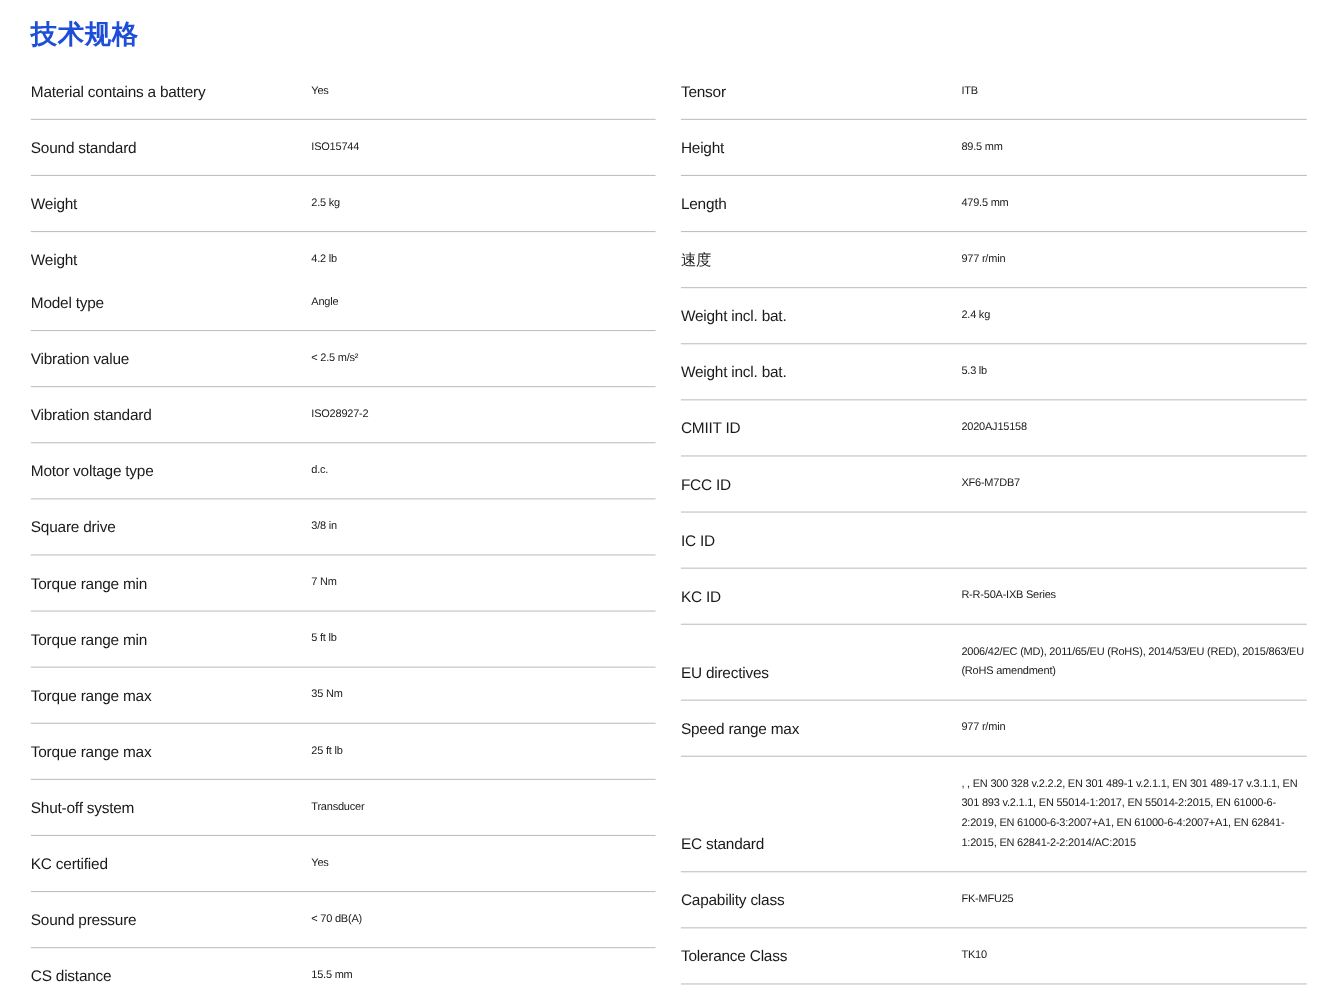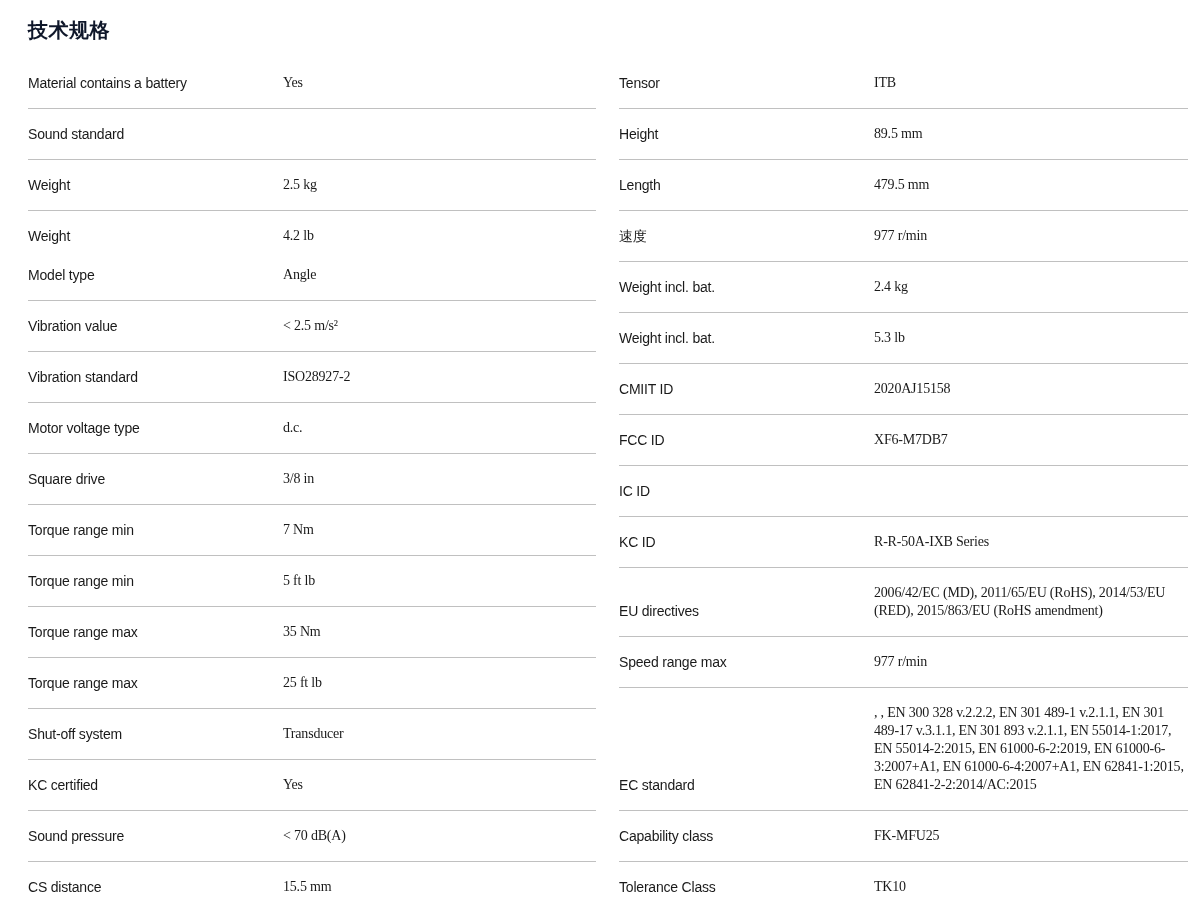--- a/index.html
+++ b/index.html
@@ -8,26 +8,25 @@
     height: 902px;
     background: #ffffff;
     overflow: hidden;
     font-family: "Liberation Sans", "DejaVu Sans", sans-serif;
     color: #1a1a1a;
   }
   .page {
     padding: 18px 16px 0 28px;
   }
   h1.page-title {
-    font-size: 20px;
+    font-size: 24px;
     line-height: 28px;
     font-weight: 700;
     letter-spacing: 0.5px;
-    color: #0f172a;
-    font-family: Liberation Mono, monospace;
+    color: #1d4ed8;
   }
   .spec-table {
     margin-top: 12px;
     display: grid;
     grid-template-columns: 568px 569px;
     column-gap: 23px;
     align-items: start;
   }
   .spec-col { width: 100%; }
   .spec-row {
@@ -42,42 +41,42 @@
   }
   .spec-label {
     flex: 0 0 255px;
     font-size: 14px;
     line-height: 18px;
     letter-spacing: -0.2px;
     color: #1a1a1a;
   }
   .spec-value {
     flex: 1 1 auto;
-    font-size: 14px;
+    font-size: 10px;
     line-height: 18px;
     letter-spacing: -0.2px;
     color: #1a1a1a;
     word-wrap: break-word;
-    font-family: Liberation Serif, serif;
   }
 </style>
 </head>
 <body>
 
 <div class="page">
   <h1 class="page-title">技术规格</h1>
 
   <div class="spec-table">
     <div class="spec-col">
         <div class="spec-row">
           <div class="spec-label">Material contains a battery</div>
           <div class="spec-value">Yes</div>
         </div>
         <div class="spec-row">
           <div class="spec-label">Sound standard</div>
+          <div class="spec-value">ISO15744</div>
         </div>
         <div class="spec-row">
           <div class="spec-label">Weight</div>
           <div class="spec-value">2.5 kg</div>
         </div>
         <div class="spec-row no-divider">
           <div class="spec-label">Weight</div>
           <div class="spec-value">4.2 lb</div>
         </div>
         <div class="spec-row">

